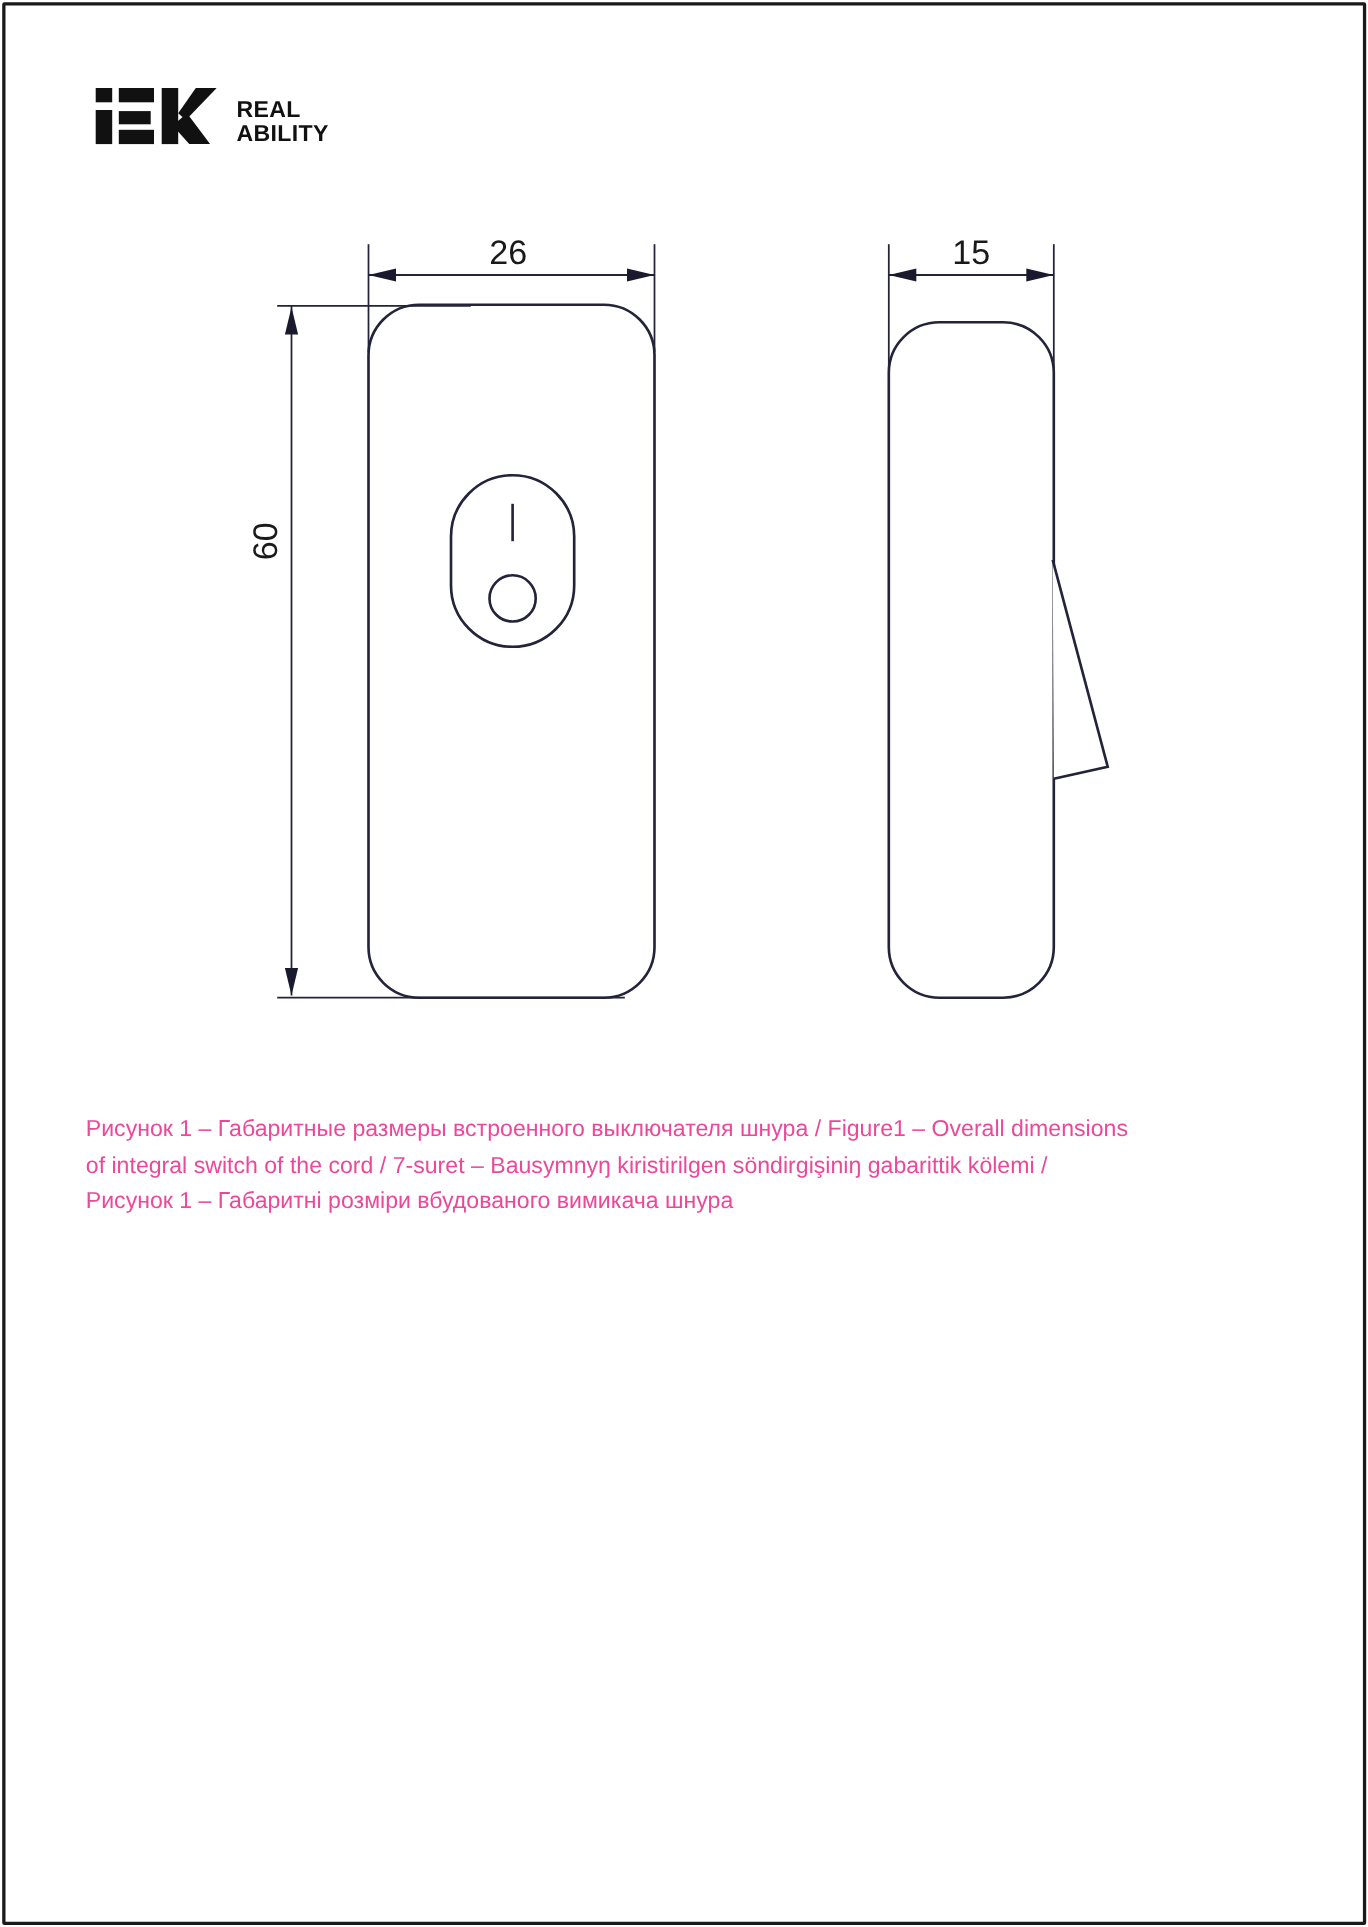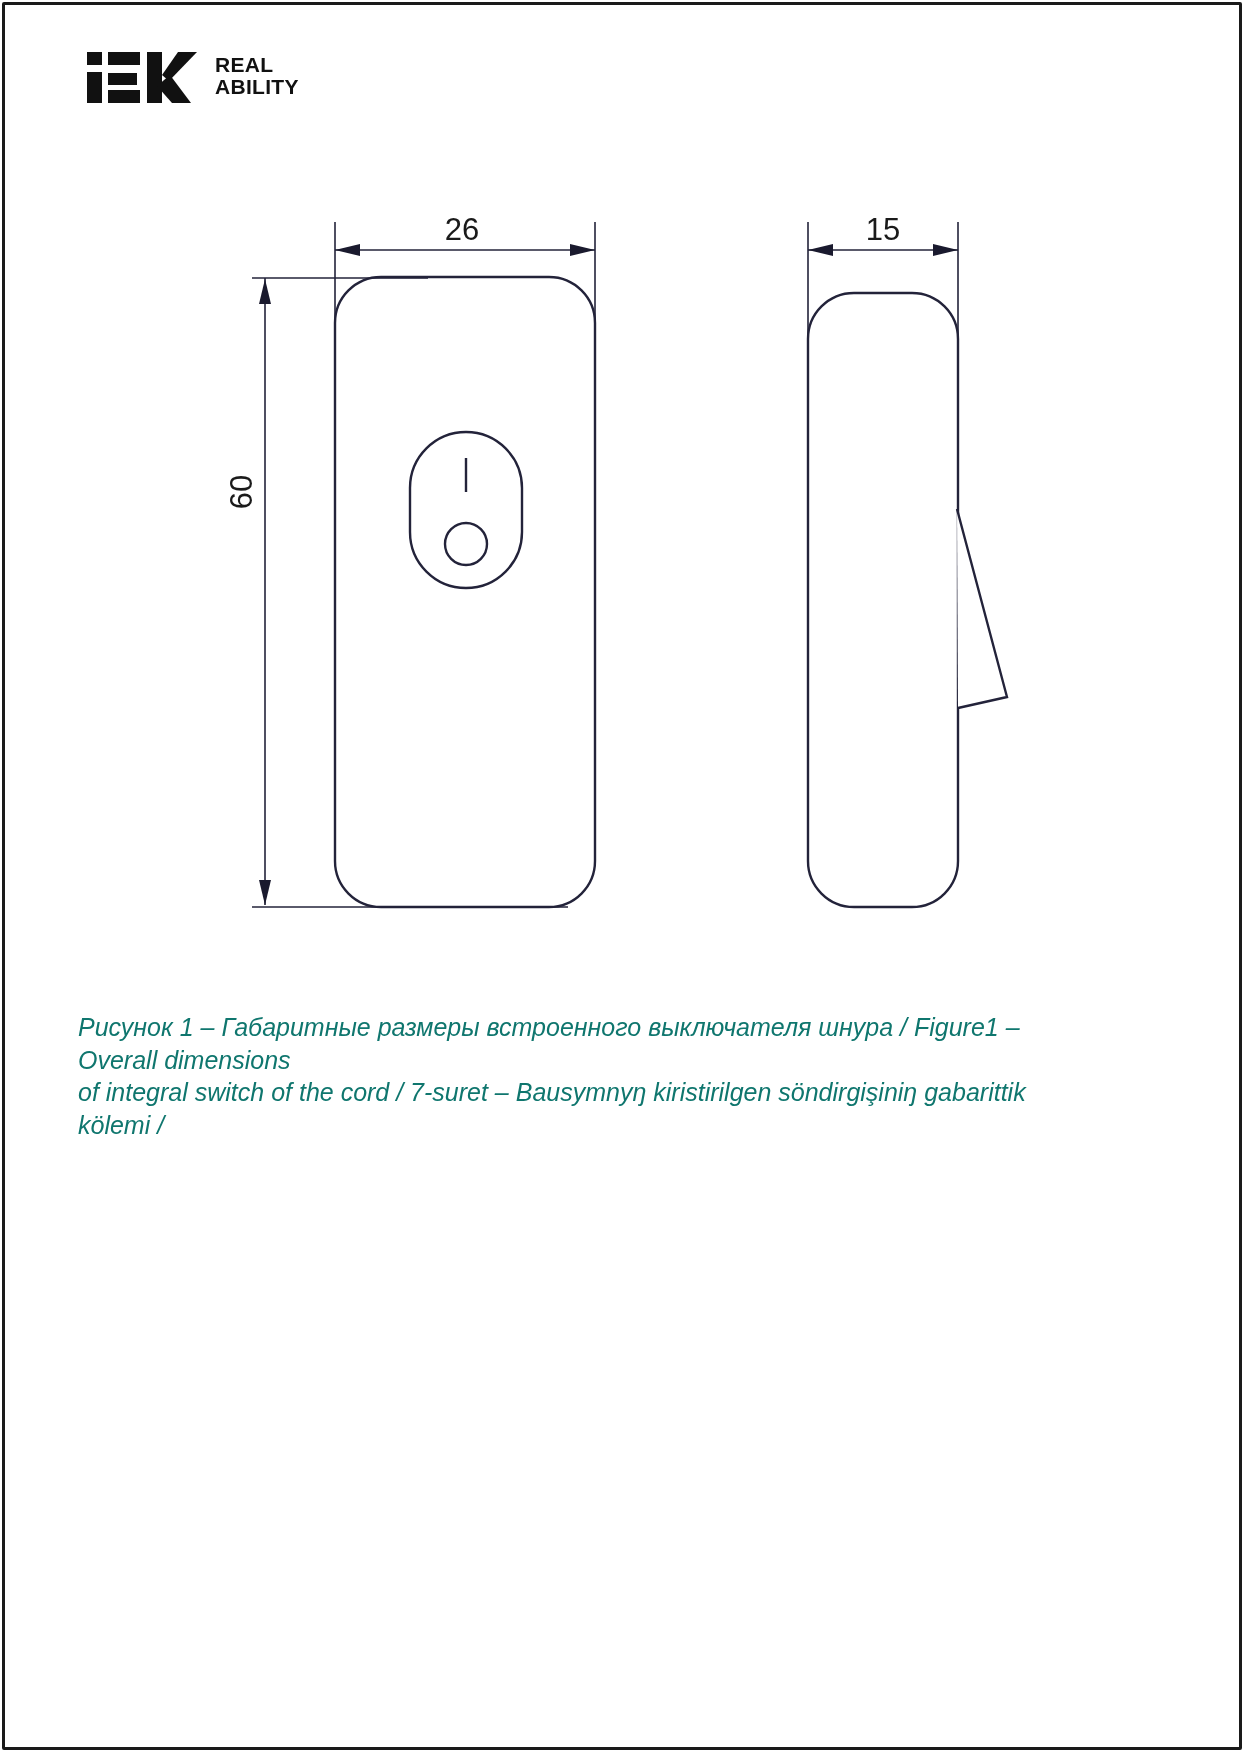--- a/index.html
+++ b/index.html
@@ -13,22 +13,22 @@
   }
   .frame{
     position:absolute;
     left:2px;top:2px;right:2px;bottom:2px;
     border:3px solid #1a1a1a;
     border-radius:2px;
     pointer-events:none;
   }
   
   .logo{
-    position:absolute;left:85px;top:45px;
-    display:flex;align-items:center;
+    position:absolute;left:85px;top:73px;
+    display:flex;align-items:flex-end;
   }
   .logo-mark{display:block;}
   .tagline{
     margin-left:18px;margin-top:2px;
     font-weight:bold;
     font-size:21px;
     line-height:22px;
     letter-spacing:0.3px;
     color:#111;
   }
@@ -39,24 +39,23 @@
   
   .drawing{position:absolute;left:0;top:0;}
   .dim-text{
     font-family:"Liberation Sans", sans-serif;
     font-size:31px;
     fill:#1a1a1a;
   }
   
   .caption{
     position:absolute;left:78px;top:1011px;width:1000px;
-    font-size:25px;
+    font-size:21px;
     line-height:32.5px;
-    color:#0f766e;
-    font-style:italic;
+    color:#ec4899;
   }
 </style>
 </head>
 <body>
 
 <div class="page">
 
   <div class="frame"></div>
 
   <header class="logo">
@@ -123,15 +122,16 @@
       <line x1="265" y1="278" x2="265" y2="905"></line>
       <polygon points="265,279 259,304 271,304" fill="#1a1a2e" stroke="none"></polygon>
       <polygon points="265,905 259,880 271,880" fill="#1a1a2e" stroke="none"></polygon>
     </g>
     <text class="dim-text" x="252" y="492" text-anchor="middle" transform="rotate(-90 252 492)">60</text>
   </svg>
 
   <div class="caption">
     <div>Рисунок 1 – Габаритные размеры встроенного выключателя шнура / Figure1 – Overall dimensions</div>
     <div>of integral switch of the cord / 7-suret – Bausymnyŋ kiristirilgen söndirgişiniŋ gabarittik kölemi /</div>
+    <div>Рисунок 1 – Габаритні розміри вбудованого вимикача шнура</div>
   </div>
 
 </div>
 
 </body></html>

